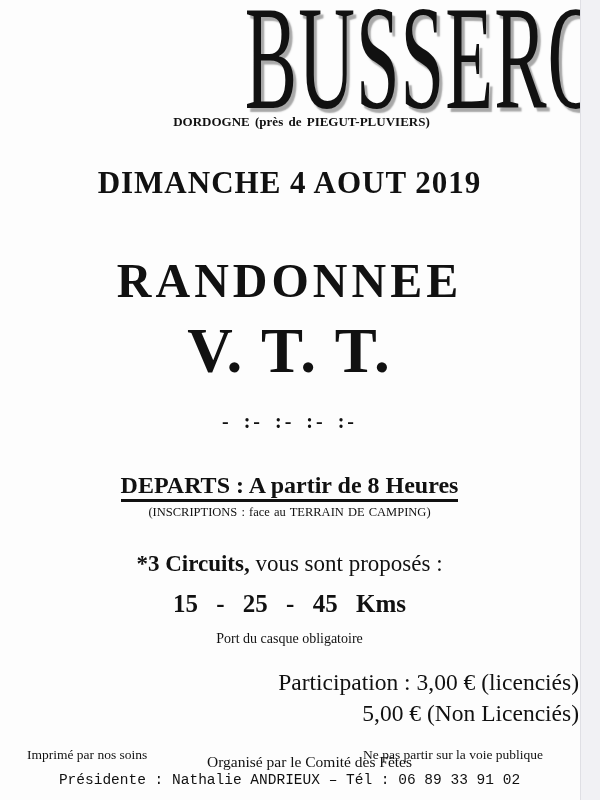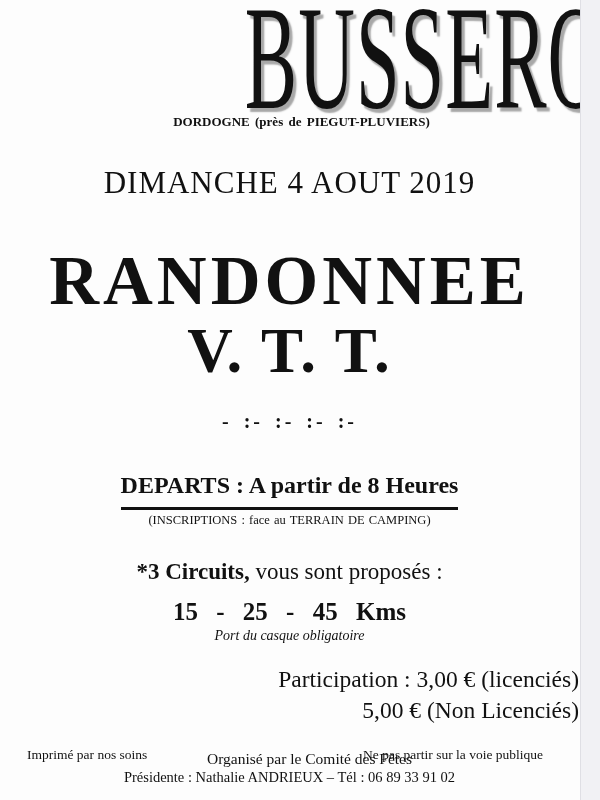--- a/index.html
+++ b/index.html
@@ -36,44 +36,44 @@
     font-size: 148px;
     line-height: 108px;
     font-weight: 400;
     letter-spacing: 2px;
     white-space: nowrap;
     transform: scaleX(0.53);
     transform-origin: 50% 45%;
     text-shadow: 6px 4px 2px var(--title_shadow);
   }
   .subtitle { font-size: 13px; font-weight: bold; margin-top: 2px; word-spacing: 2px; padding-left: 24px; }
-  .date-line { font-size: 31px; line-height: 38px; font-weight: normal; margin-top: 34px; letter-spacing: 1px; }
-  .event-name { font-size: 69px; line-height: 70px; font-weight: bold; margin-top: 44px; letter-spacing: 4px; }
+  .date-line { font-size: 31px; line-height: 38px; font-weight: bold; margin-top: 34px; letter-spacing: 1px; }
+  .event-name { font-size: 48px; line-height: 70px; font-weight: bold; margin-top: 44px; letter-spacing: 4px; }
   .event-type { font-size: 63px; line-height: 70px; font-weight: bold; letter-spacing: 2px; }
   .separator { font-size: 20px; font-weight: bold; margin-top: 24px; letter-spacing: 3px; word-spacing: 4px; }
   .departs-wrap { margin-top: 38px; }
   .departs-heading {
     display: inline-block;
     font-size: 24px; line-height: 28px; font-weight: bold;
     border-bottom: 3px solid var(--text);
-    padding-bottom: 8px;
+    padding-bottom: 0px;
   }
   .inscriptions { font-size: 12.5px; margin-top: 3px; word-spacing: 1px; }
   .circuits-intro { font-size: 23px; line-height: 28px; margin-top: 30px; }
   .circuits-intro .b { font-weight: bold; }
   .distances { font-size: 25px; line-height: 28px; font-weight: bold; margin-top: 12px; word-spacing: 12px; }
-  .helmet { font-size: 14px; margin-top: 2px; font-style: italic; }
+  .helmet { font-size: 14px; margin-top: 13px; }
   .participation {
     text-align: right;
     margin: 20px 0 0 45px;
     font-size: 23.5px; line-height: 31px;
   }
   .participation-l2 { margin-left: 118px; }
   .organizer1 { font-size: 15.5px; margin-top: 24px; padding-left: 40px; }
-  .organizer2 { font-size: 14.5px; margin-top: 1px; }
+  .organizer2 { font-size: 14.5px; margin-top: 1px; font-family: Liberation Mono, monospace; }
   .footer {
     position: absolute; left: 0; top: 747px; width: 579px;
     display: flex; justify-content: space-between;
     padding: 0 36px 0 27px;
     font-size: 13.5px;
   }
 </style>
 </head>
 <body>
 

